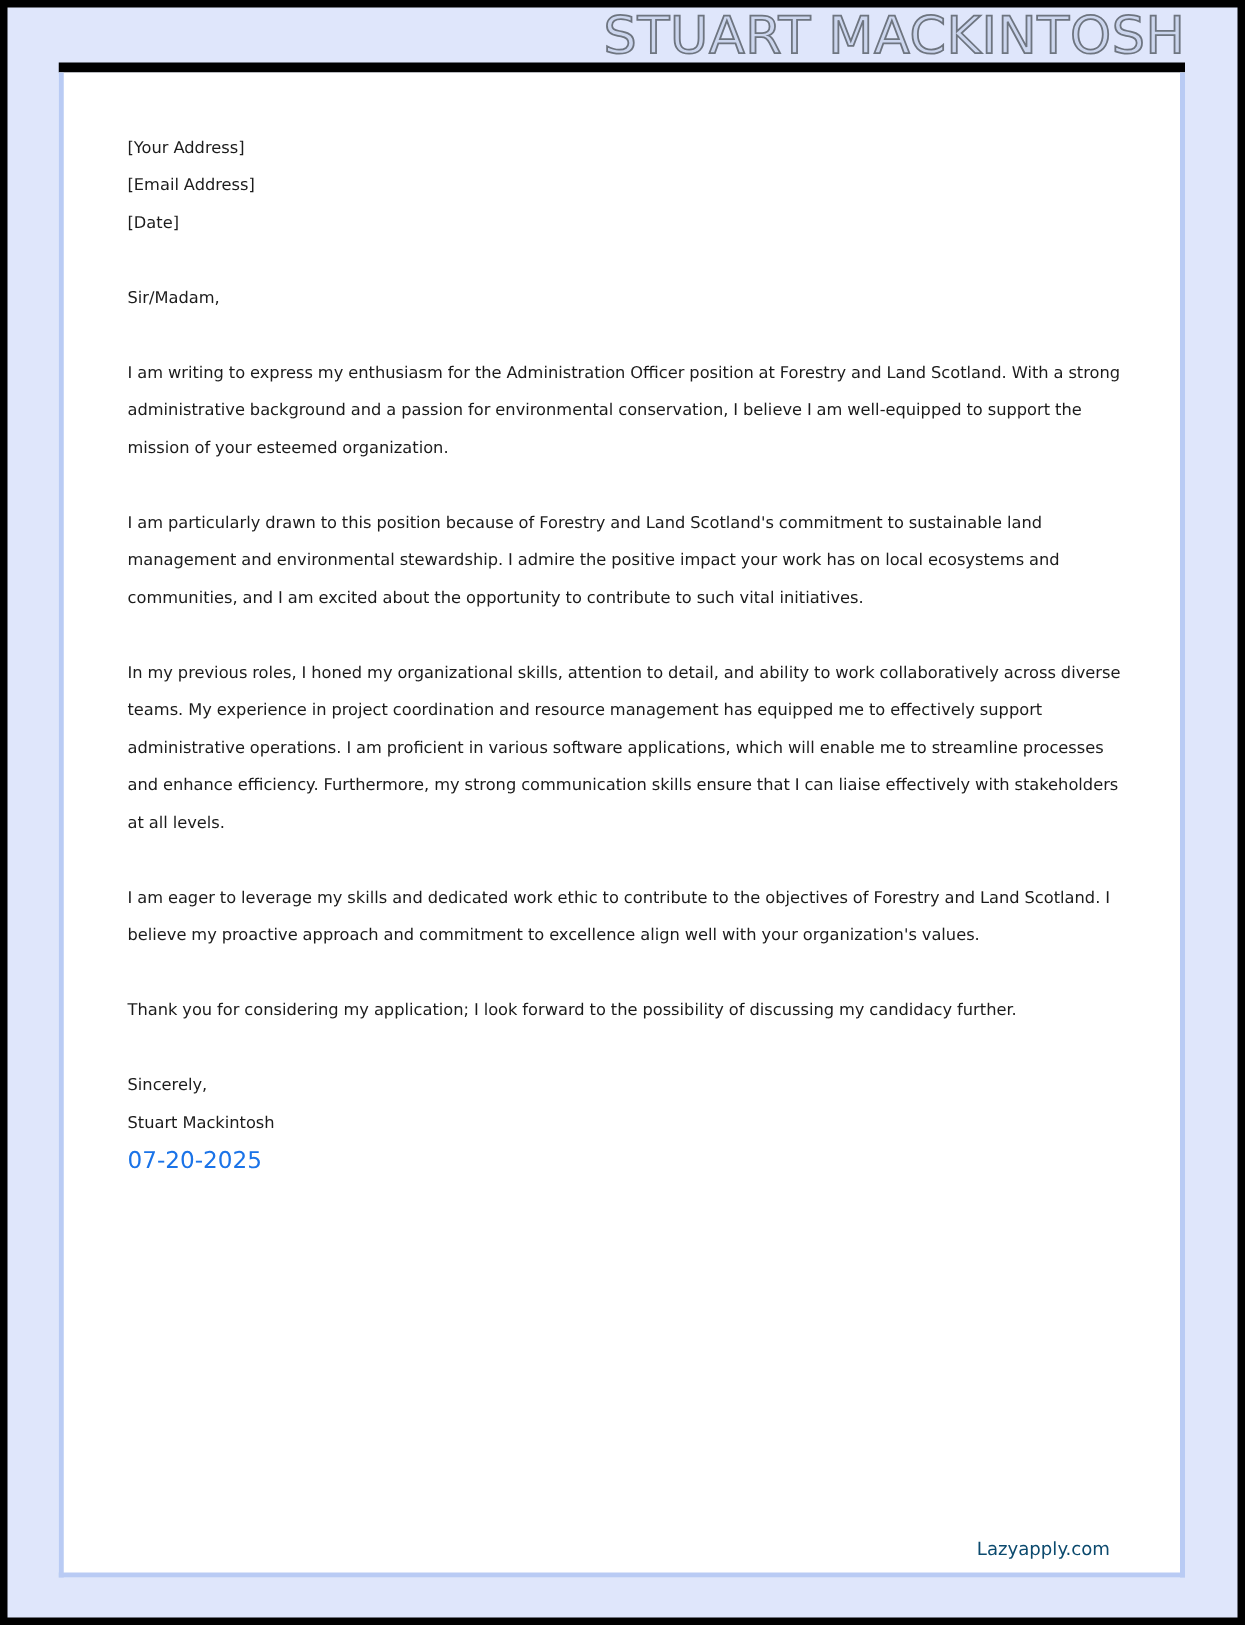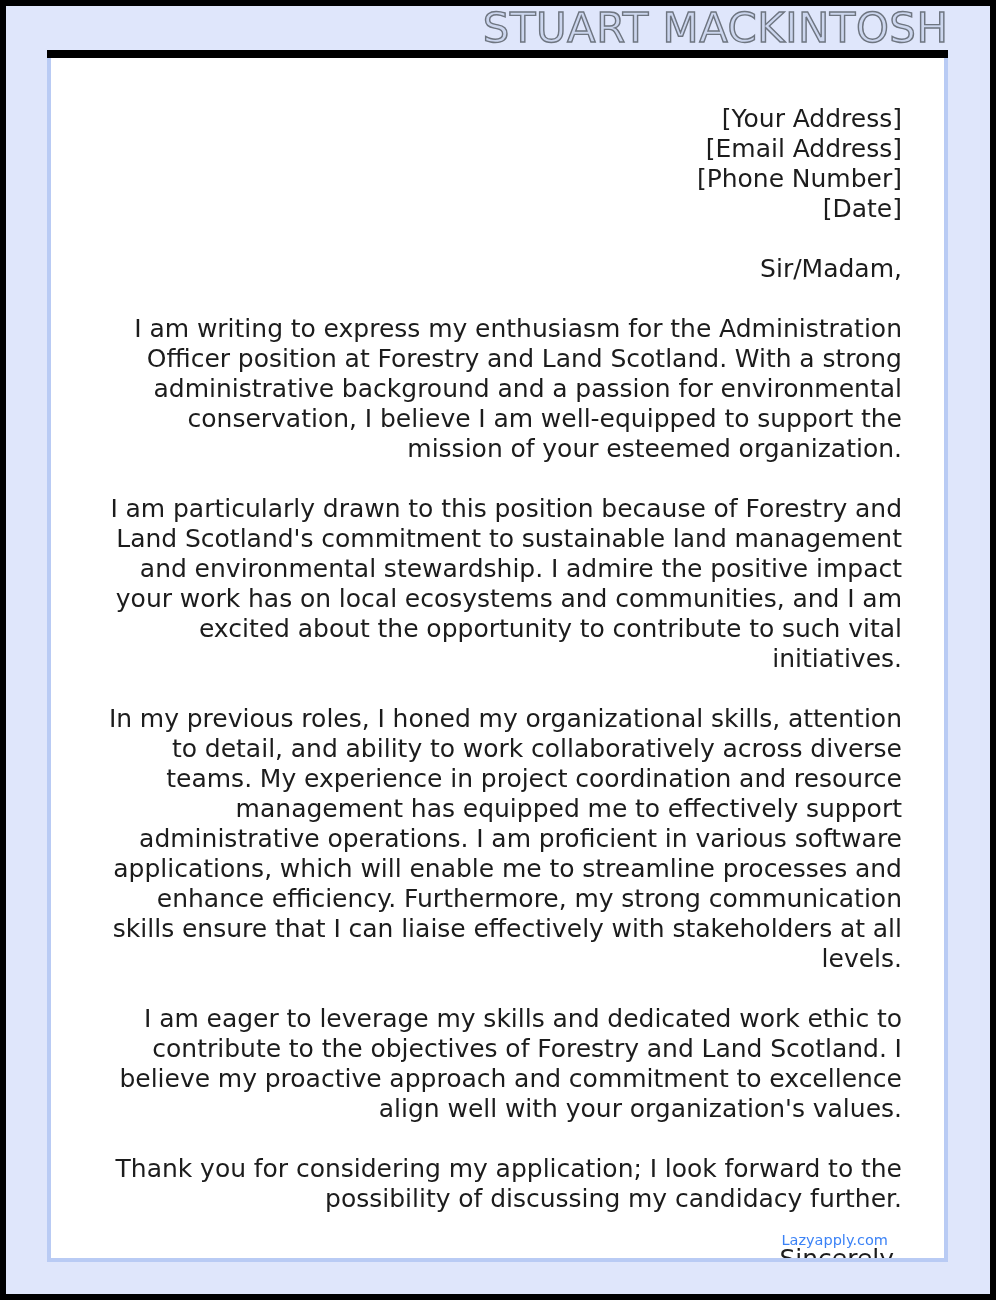--- a/index.html
+++ b/index.html
@@ -89,25 +89,25 @@
   .letter-body {
     position: absolute;
     left: 51px;
     top: 46px;
     width: 800px;
   }
 
   .line,
   .para {
     font-family: "DejaVu Sans", sans-serif;
-    font-size: 25px;
+    font-size: 13px;
     line-height: 30px;
     color: #1c1c1c;
     margin: 0;
-    text-align: right;
+    text-align: left;
     word-spacing: -0.2px;
   }
 
   .para {
     margin-bottom: 30px;
   }
 
   .block {
     margin-bottom: 30px;
   }
@@ -130,42 +130,41 @@
   }
 
   
   .card-footer {
     position: absolute;
     right: 56px;
     bottom: 8px;
     font-family: "DejaVu Sans", sans-serif;
     font-size: 14.5px;
     line-height: 20px;
-    color: #3b82f6;
+    color: #0c4a6e;
   }
 </style>
 </head>
 <body>
 
 <div class="page">
   <div class="mat">
 
     <div class="header">
       <div class="doc-title">STUART MACKINTOSH</div>
     </div>
 
     <div class="top-rule"></div>
 
     <div class="letter-card">
       <div class="letter-body">
 
         <div class="block">
           <span class="line">[Your Address]</span>
           <span class="line">[Email Address]</span>
-          <span class="line">[Phone Number]</span>
           <span class="line">[Date]</span>
         </div>
 
         <p class="para">Sir/Madam,</p>
 
         <p class="para">I am writing to express my enthusiasm for the Administration Officer position at Forestry and Land Scotland. With a strong administrative background and a passion for environmental conservation, I believe I am well-equipped to support the mission of your esteemed organization.</p>
         <p class="para">I am particularly drawn to this position because of Forestry and Land Scotland's commitment to sustainable land management and environmental stewardship. I admire the positive impact your work has on local ecosystems and communities, and I am excited about the opportunity to contribute to such vital initiatives.</p>
         <p class="para">In my previous roles, I honed my organizational skills, attention to detail, and ability to work collaboratively across diverse teams. My experience in project coordination and resource management has equipped me to effectively support administrative operations. I am proficient in various software applications, which will enable me to streamline processes and enhance efficiency. Furthermore, my strong communication skills ensure that I can liaise effectively with stakeholders at all levels.</p>
         <p class="para">I am eager to leverage my skills and dedicated work ethic to contribute to the objectives of Forestry and Land Scotland. I believe my proactive approach and commitment to excellence align well with your organization's values.</p>
         <p class="para">Thank you for considering my application; I look forward to the possibility of discussing my candidacy further.</p>

